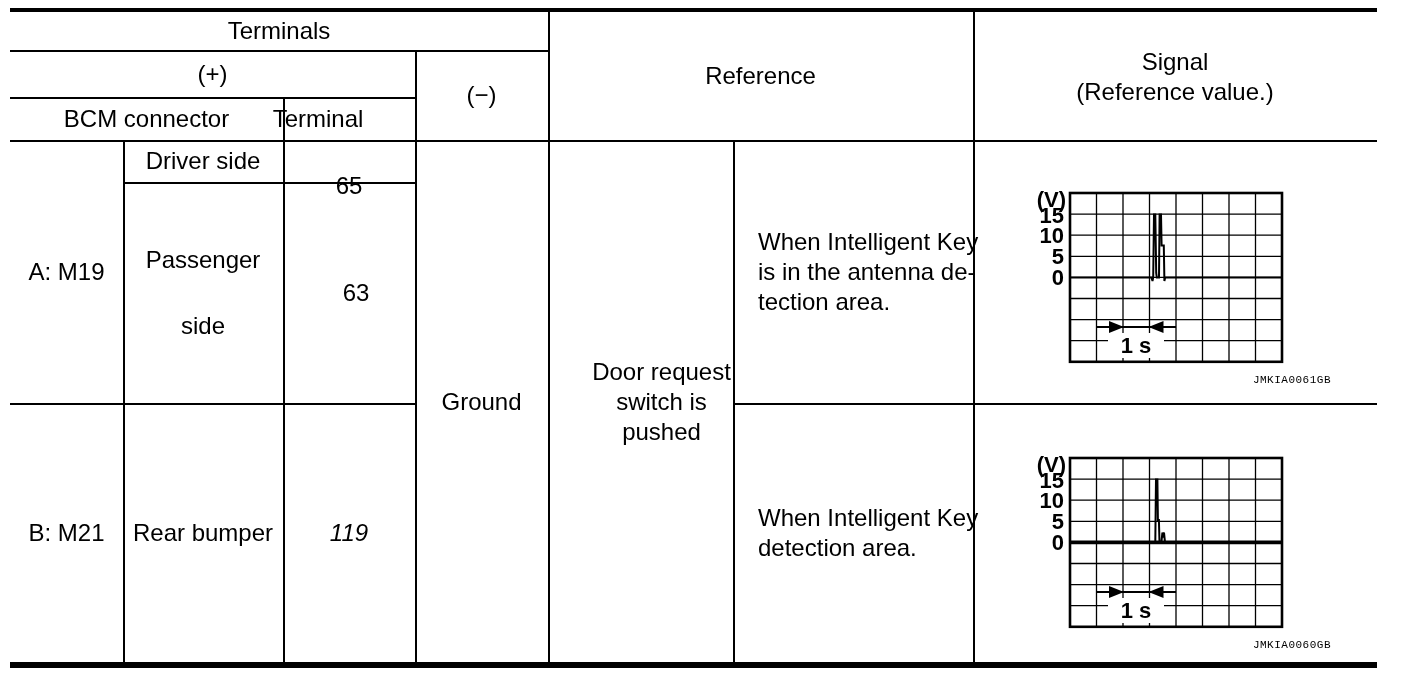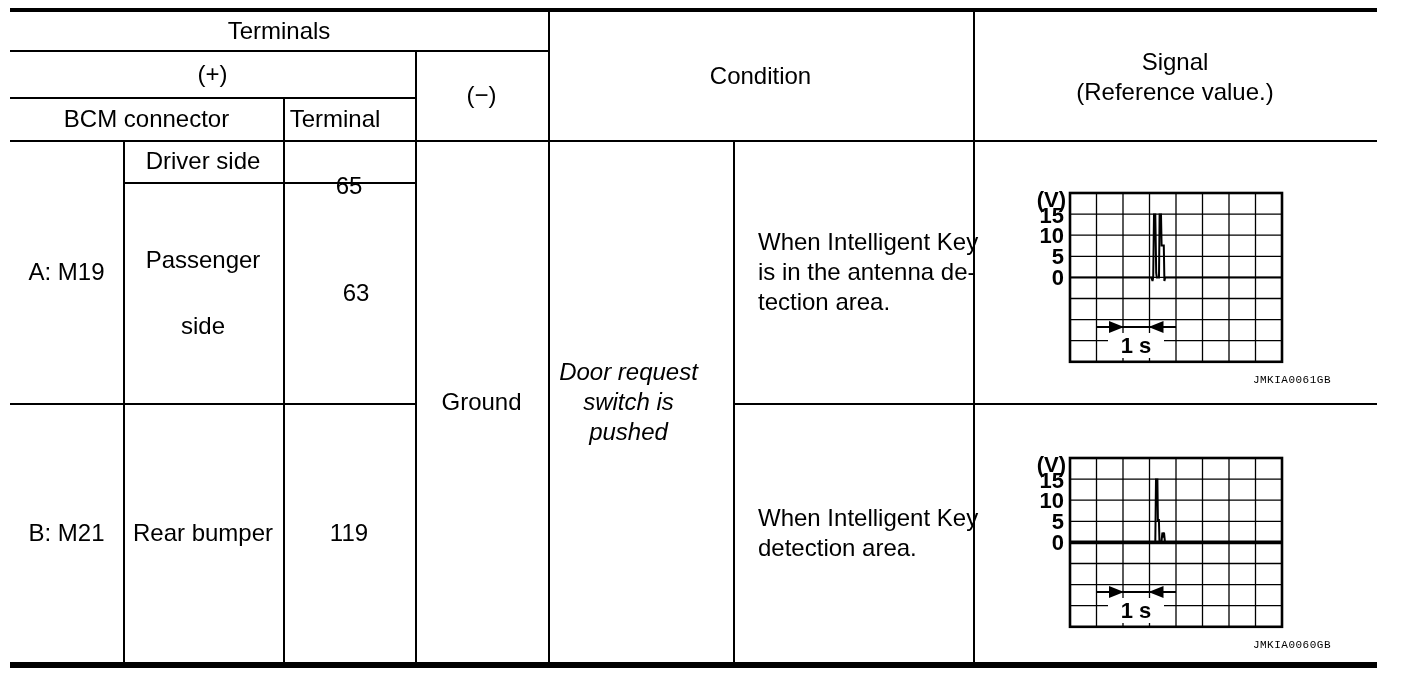--- a/index.html
+++ b/index.html
@@ -42,25 +42,25 @@
   </div>
   <div class="cell" style="left:10px;top:50px;width:405px;height:47px;">
     <div>(+)</div>
   </div>
   <div class="cell" style="left:415px;top:50px;width:133px;height:90px;">
     <div>(−)</div>
   </div>
   <div class="cell" style="left:10px;top:97px;width:273px;height:43px;">
     <div>BCM connector</div>
   </div>
-  <div class="cell" style="left:283px;top:97px;width:104px;height:43px;">
+  <div class="cell" style="left:266px;top:97px;width:104px;height:43px;">
     <div>Terminal</div>
   </div>
   <div class="cell" style="left:548px;top:12px;width:425px;height:128px;">
-    <div>Condition</div>
+    <div>Reference</div>
   </div>
   <div class="cell" style="left:973px;top:13px;width:404px;height:128px;">
     <div>Signal</div>
     <div>(Reference value.)</div>
   </div>
 
   <div class="cell" style="left:10px;top:140px;width:113px;height:263px;">
     <div>A: M19</div>
   </div>
   <div class="cell" style="left:123px;top:140px;width:160px;height:42px;">
@@ -75,28 +75,28 @@
   </div>
   <div class="cell" style="left:290px;top:182px;width:132px;height:221px;">
     <div>63</div>
   </div>
   <div class="cell" style="left:10px;top:403px;width:113px;height:260px;">
     <div>B: M21</div>
   </div>
   <div class="cell" style="left:123px;top:403px;width:160px;height:260px;">
     <div>Rear bumper</div>
   </div>
-  <div class="cell" style="left:283px;top:403px;width:132px;height:260px;">
+  <div class="cell" style="left:283px;top:403px;width:132px;height:260px;font-style:italic;">
     <div>119</div>
   </div>
   <div class="cell" style="left:415px;top:140px;width:133px;height:523px;">
     <div>Ground</div>
   </div>
 
-  <div class="cell" style="left:518px;top:140px;width:221px;height:523px;font-style:italic;">
+  <div class="cell" style="left:551px;top:140px;width:221px;height:523px;">
     <div>Door request</div>
     <div>switch is</div>
     <div>pushed</div>
   </div>
   <div class="cell left" style="left:733px;top:140px;width:240px;height:263px;">
     <div>When Intelligent Key</div>
     <div>is in the antenna de-</div>
     <div>tection area.</div>
   </div>
   <div class="cell left" style="left:733px;top:403px;width:240px;height:260px;">

